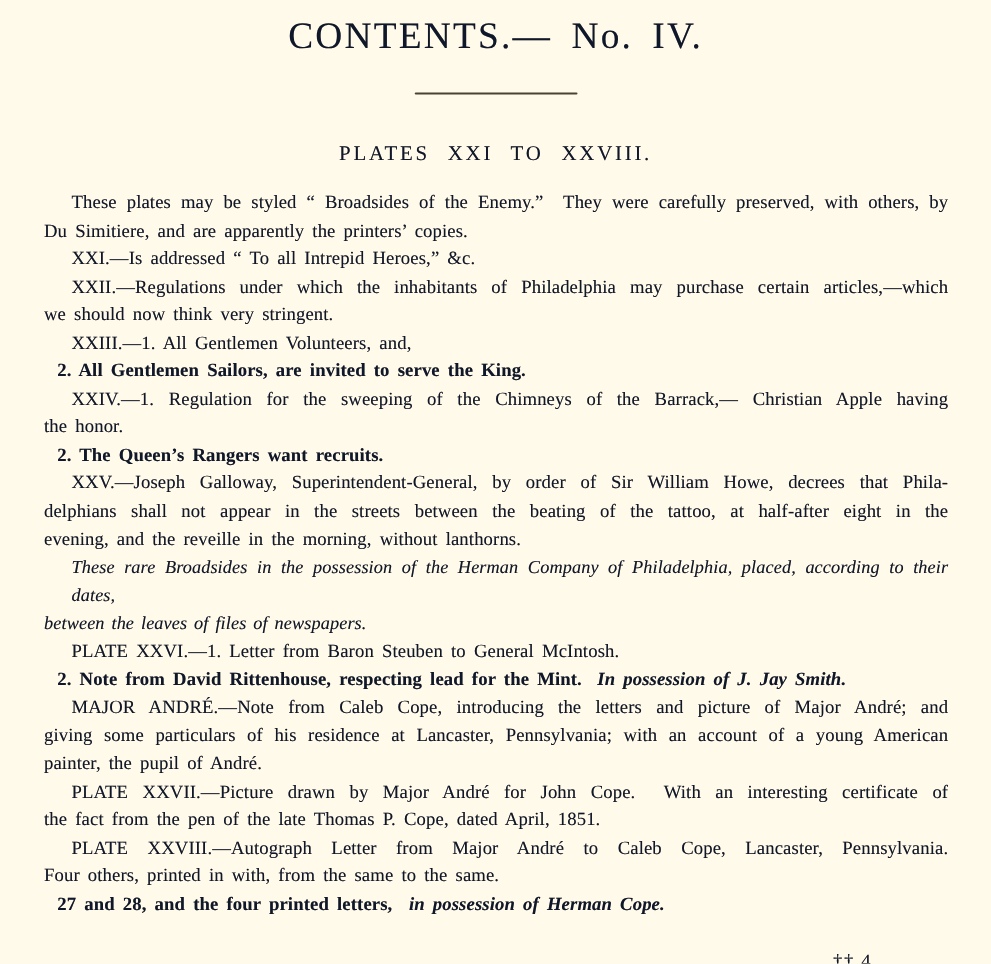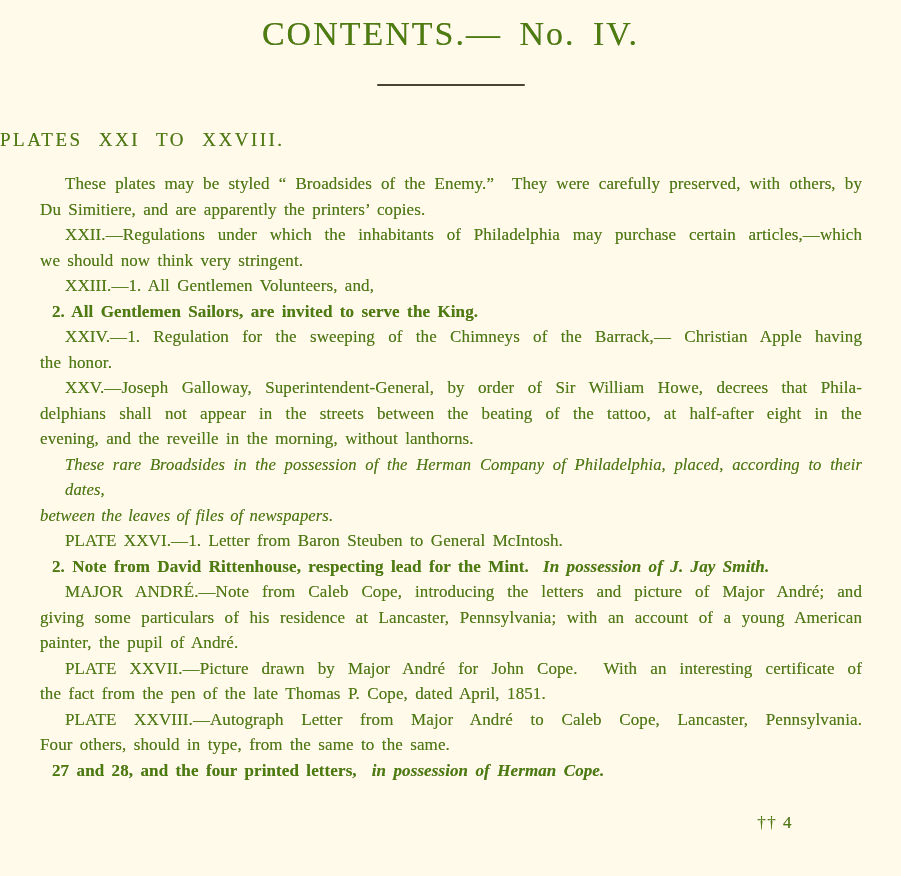--- a/index.html
+++ b/index.html
@@ -8,42 +8,42 @@
     width: 901px;
     height: 876px;
     overflow: hidden;
   }
   .page {
     box-sizing: border-box;
     width: 901px;
     height: 876px;
     padding-top: 14px;
     font-family: "Liberation Serif", serif;
-    color: #4d7c0f;
+    color: #0f172a;
     text-shadow: 0 0 0.5px rgba(47, 40, 27, 0.45);
   }
   .title {
     margin: 0;
     text-align: center;
     font-size: 34px;
     font-weight: 400;
     letter-spacing: 2px;
     word-spacing: 7px;
     line-height: 40px;
   }
   .rule {
     width: 148px;
     height: 2px;
     background: #4a4232;
     margin: 30px auto 0 auto;
     border-radius: 1px;
   }
   .heading {
     margin: 42px 0 0 0;
-    text-align: left;
+    text-align: center;
     font-size: 19px;
     font-weight: 400;
     letter-spacing: 2.5px;
     word-spacing: 9px;
     line-height: 23px;
   }
   .body {
     margin-top: 20px;
     padding: 0 39px 0 40px;
     font-size: 17px;
@@ -79,39 +79,45 @@
 
   <h2 class="heading">PLATES XXI TO XXVIII.</h2>
 
   <div class="body">
 
     <div class="para">
       <div class="ln st ind">These plates may be styled “ Broadsides of the Enemy.”&nbsp; They were carefully preserved, with others, by</div>
       <div class="ln">Du Simitiere, and are apparently the printers’ copies.</div>
     </div>
 
+    <div class="para">
+      <div class="ln ind">XXI.—Is addressed “ To all Intrepid Heroes,” &amp;c.</div>
+    </div>
 
     <div class="para">
       <div class="ln st ind">XXII.—Regulations under which the inhabitants of Philadelphia may purchase certain articles,—which</div>
       <div class="ln">we should now think very stringent.</div>
     </div>
 
     <div class="para">
       <div class="ln ind">XXIII.—1. All Gentlemen Volunteers, and,</div>
     </div>
 
     <div class="para">
       <div class="ln ind2">2. All Gentlemen Sailors, are invited to serve the King.</div>
     </div>
 
     <div class="para">
       <div class="ln st ind">XXIV.—1. Regulation for the sweeping of the Chimneys of the Barrack,— Christian Apple having</div>
       <div class="ln">the honor.</div>
     </div>
 
+    <div class="para">
+      <div class="ln ind2">2. The Queen’s Rangers want recruits.</div>
+    </div>
 
     <div class="para">
       <div class="ln st ind">XXV.—Joseph Galloway, Superintendent-General, by order of Sir William Howe, decrees that Phila-</div>
       <div class="ln st">delphians shall not appear in the streets between the beating of the tattoo, at half-after eight in the</div>
       <div class="ln">evening, and the reveille in the morning, without lanthorns.</div>
     </div>
 
     <div class="para">
       <div class="ln st ind itl">These rare Broadsides in the possession of the Herman Company of Philadelphia, placed, according to their dates,</div>
       <div class="ln itl">between the leaves of files of newspapers.</div>
@@ -133,21 +139,21 @@
       <div class="ln">painter, the pupil of André.</div>
     </div>
 
     <div class="para">
       <div class="ln st ind">PLATE XXVII.—Picture drawn by Major André for John Cope.&nbsp; With an interesting certificate of</div>
       <div class="ln">the fact from the pen of the late Thomas P. Cope, dated April, 1851.</div>
     </div>
 
     <div class="para">
       <div class="ln st ind">PLATE XXVIII.—Autograph Letter from Major André to Caleb Cope, Lancaster, Pennsylvania.</div>
-      <div class="ln">Four others, should in type, from the same to the same.</div>
+      <div class="ln">Four others, printed in with, from the same to the same.</div>
     </div>
 
     <div class="para">
       <div class="ln ind2">
         <span>27 and 28, and the four printed letters,</span><span class="it gap-sm">in possession of Herman Cope.</span>
       </div>
     </div>
 
   </div>
 

